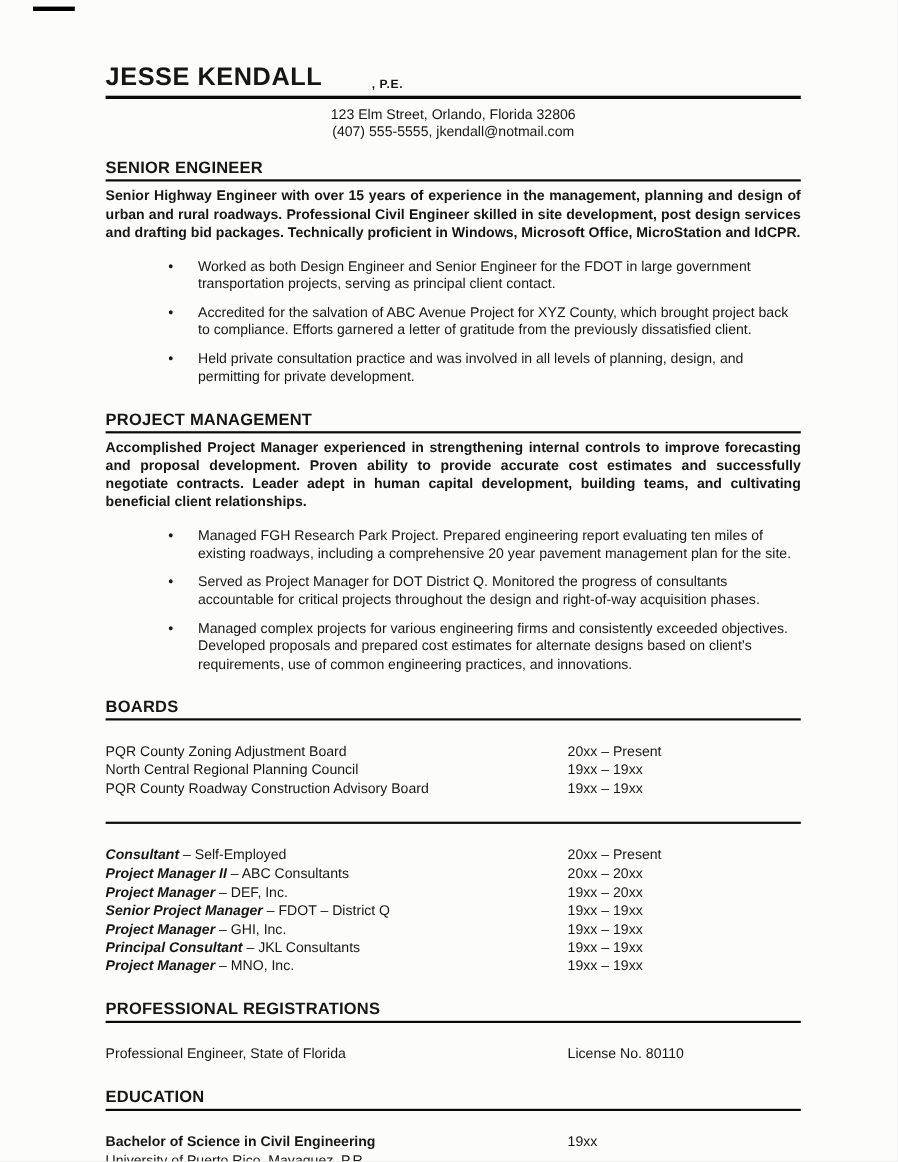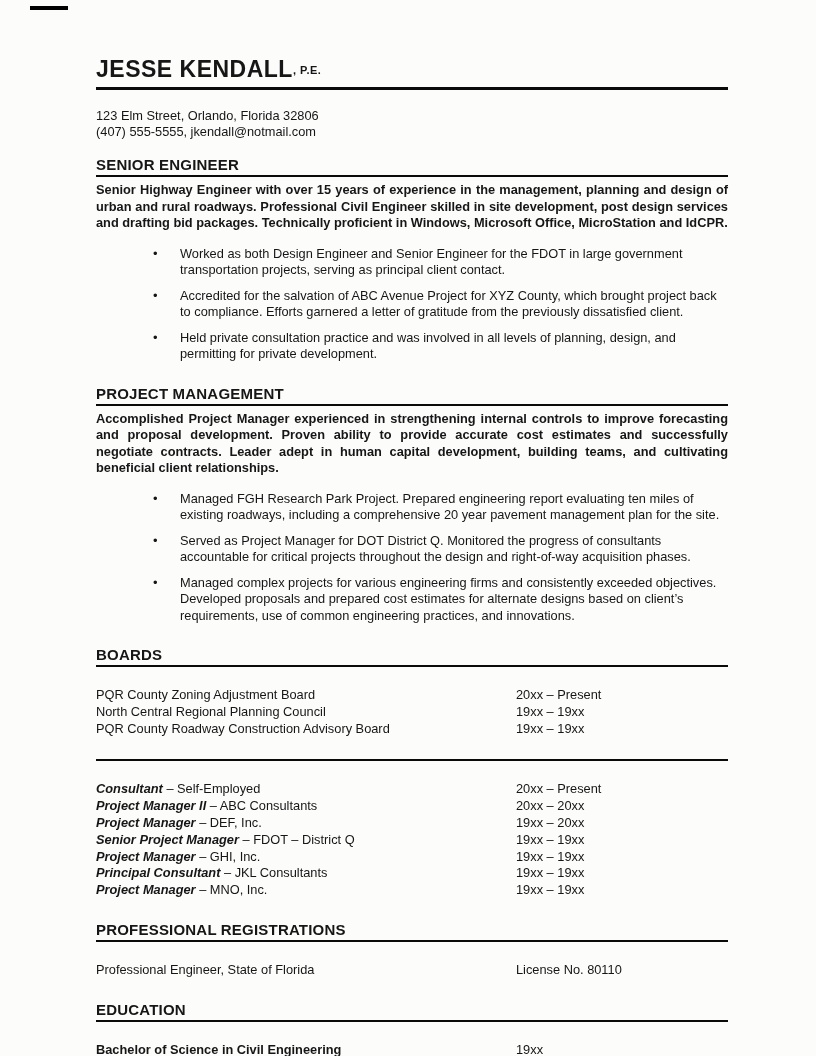--- a/index.html
+++ b/index.html
@@ -5,26 +5,26 @@
   * { margin:0; padding:0; box-sizing:border-box; }
   html,body { background:#e8e8e8; }
   .page {
     width:816px; height:1056px; margin:0 auto; position:relative;
     background:#fcfcfb; color:#161616;
     font-family:"Liberation Sans","DejaVu Sans",sans-serif;
     padding:56px 88px 40px 96px; overflow:hidden;
   }
   .scan-mark { position:absolute; left:30px; top:6px; width:38px; height:4px; background:#000; }
 
-  .name-line { display:flex; align-items:center; }
+  .name-line { display:flex; align-items:flex-end;gap:45px; }
   .name { font-size:23px; font-weight:bold; letter-spacing:.5px; }
   .name-suffix { font-size:11px; font-weight:bold; letter-spacing:.5px; }
   .name-rule { height:3px; background:#0a0a0a; margin-top:4px; }
 
-  .contact { text-align:left; font-size:12.8px; line-height:16px; margin-top:18px; }
+  .contact { text-align:center; font-size:12.8px; line-height:16px; margin-top:6px; }
 
   .section { margin-top:22px; }
   .section.first { margin-top:16px; }
   .section-heading { font-size:15px; font-weight:bold; letter-spacing:.2px; padding-bottom:2px; }
   .section-rule { height:2px; background:#0a0a0a; }
 
   .summary {
     font-size:12.8px; line-height:16.5px; text-align:justify; margin-top:5px;font-weight:bold;
   }
 

